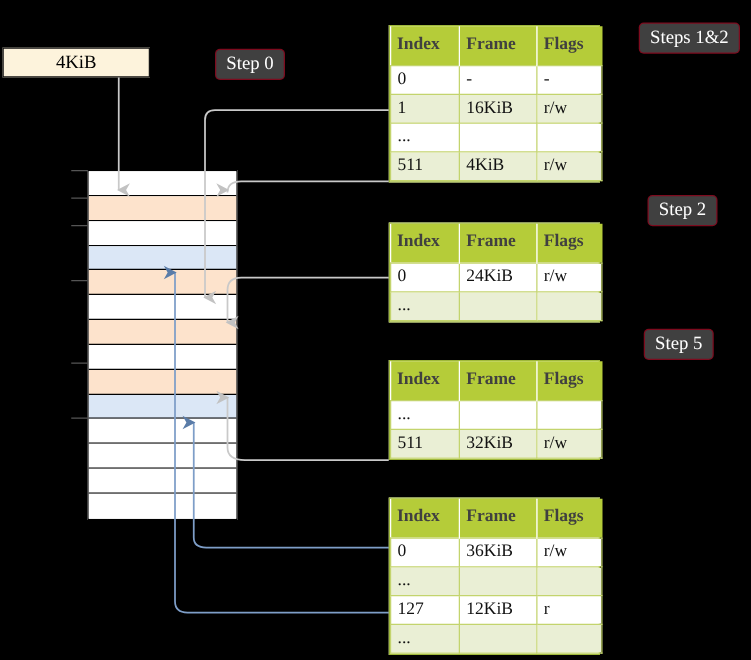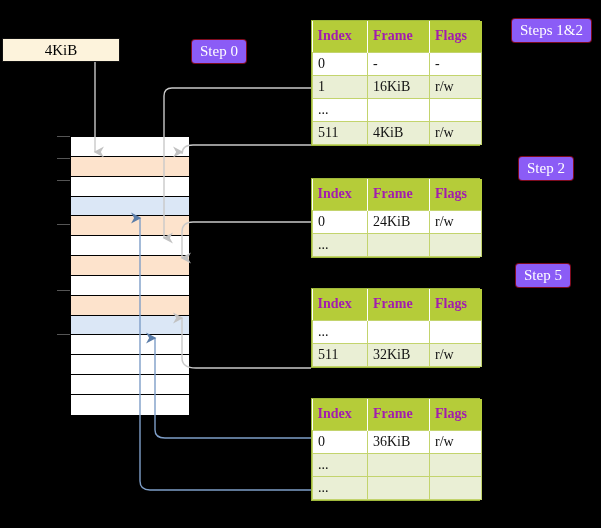--- a/index.html
+++ b/index.html
@@ -6,21 +6,21 @@
   body{
     width:601px;height:528px;position:relative;overflow:hidden;
     font-family:"Liberation Serif", serif;
     color:#000;
   }
   .stage{position:absolute;left:0;top:0;width:601px;height:528px;}
 
   
   .step-badge{
     position:absolute;
-    background:#8b5cf6;
+    background:#404040;
     color:#fff;
     font-family:"Liberation Serif", serif;
     font-size:15px;
     line-height:18px;
     padding:2px 8px 3px 8px;
     border-radius:3px;
     white-space:nowrap;
     text-align:center;
     box-shadow:0 0 0 1px #7d0b1e;
   }
@@ -43,21 +43,21 @@
     border-collapse:collapse;
     border-spacing:0;
     background:#fff;
     box-sizing:border-box;
     border:1px solid #9fb83b;
     font-size:14px;
   }
   .ptable table{border-collapse:collapse;width:100%;table-layout:fixed;}
   .ptable th{
     background:#b5cc39;
-    color:#a21caf;
+    color:#404040;
     font-weight:bold;
     text-align:left;
     padding:2px 5px;
     font-size:14px;
     border-right:1px solid #fff;
     height:31px;
     box-sizing:border-box;
   }
   .ptable th:last-child{border-right:none;margin-top:20px;}
   .ptable td{
@@ -101,21 +101,21 @@
 </style>
 </head>
 <body>
 
 <div class="stage">
 
   <div class="src-box" style="left:2px;top:38px;width:118px;height:24px;">
     <span>4KiB</span>
   </div>
 
-  <div class="step-badge" style="left:192px;top:40px;font-family:Liberation Serif, serif;">
+  <div class="step-badge" style="left:173px;top:40px;font-family:Liberation Serif, serif;">
     <span>Step 0</span>
   </div>
   <div class="step-badge" style="left:512px;top:19px;">
     <span>Steps 1&amp;2</span>
   </div>
   <div class="step-badge" style="left:519px;top:157px;">
     <span>Step 2</span>
   </div>
   <div class="step-badge" style="left:516px;top:264px;">
     <span>Step 5</span>
@@ -265,20 +265,25 @@
           <tr class="odd">
             <td class="col-i">0</td>
             <td class="col-f">36KiB</td>
             <td class="col-g">r/w</td>
           </tr>
           <tr class="even">
             <td class="col-i">...</td>
             <td class="col-f"></td>
             <td class="col-g"></td>
           </tr>
+          <tr class="odd">
+            <td class="col-i">127</td>
+            <td class="col-f">12KiB</td>
+            <td class="col-g">r</td>
+          </tr>
           <tr class="even">
             <td class="col-i">...</td>
             <td class="col-f"></td>
             <td class="col-g"></td>
           </tr>
         </tbody>
       </table>
     </div>
 
 </div>

